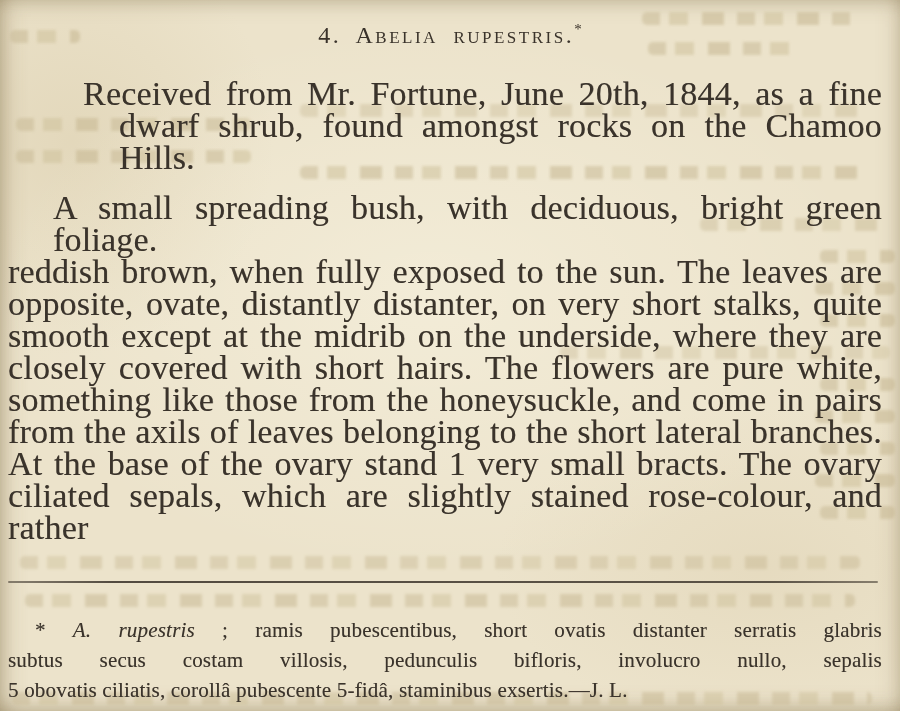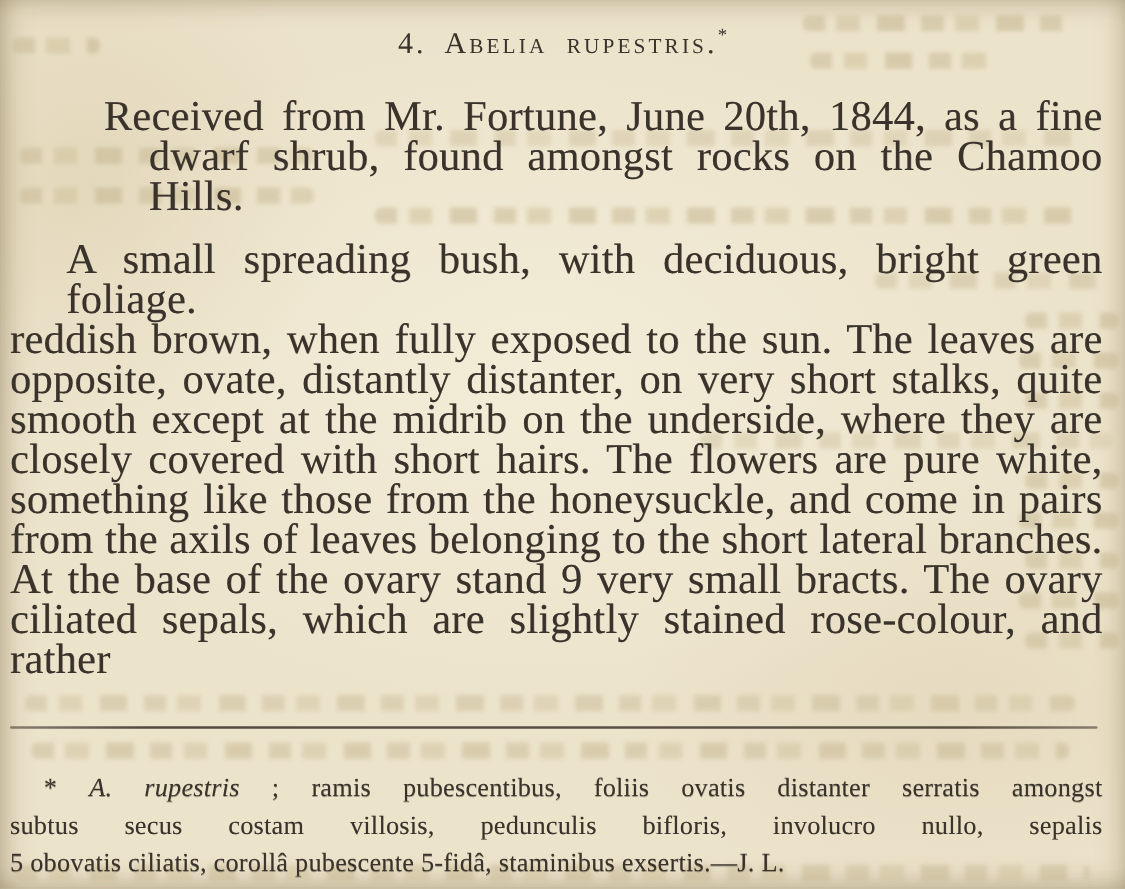--- a/index.html
+++ b/index.html
@@ -122,25 +122,25 @@
   </div>
 
   <div class="textcol desc">
     <div class="line l1">A small spreading bush, with deciduous, bright green foliage.</div>
     <div class="line">reddish brown, when fully exposed to the sun.  The leaves are</div>
     <div class="line">opposite, ovate, distantly distanter, on very short stalks, quite</div>
     <div class="line">smooth except at the midrib on the underside, where they are</div>
     <div class="line">closely covered with short hairs.  The flowers are pure white,</div>
     <div class="line">something like those from the honeysuckle, and come in pairs</div>
     <div class="line">from the axils of leaves belonging to the short lateral branches.</div>
-    <div class="line">At the base of the ovary stand 9 very small bracts.  The ovary</div>
+    <div class="line">At the base of the ovary stand 1 very small bracts.  The ovary</div>
     <div class="line">ciliated sepals, which are slightly stained rose-colour, and rather</div>
   </div>
 
   <div class="footnote-rule"></div>
 
   <div class="textcol footnote">
-    <div class="line l1"><span>*</span>&nbsp;<span class="it">A. rupestris</span><span> ; ramis pubescentibus, foliis ovatis distanter serratis amongst</span></div>
+    <div class="line l1"><span>*</span>&nbsp;<span class="it">A. rupestris</span><span> ; ramis pubescentibus, short ovatis distanter serratis glabris</span></div>
     <div class="line">subtus secus costam villosis, pedunculis bifloris, involucro nullo, sepalis</div>
     <div class="line last">5 obovatis ciliatis, corollâ pubescente 5-fidâ, staminibus exsertis.—J. L.</div>
   </div>
 
 </div>
 
 </body></html>

